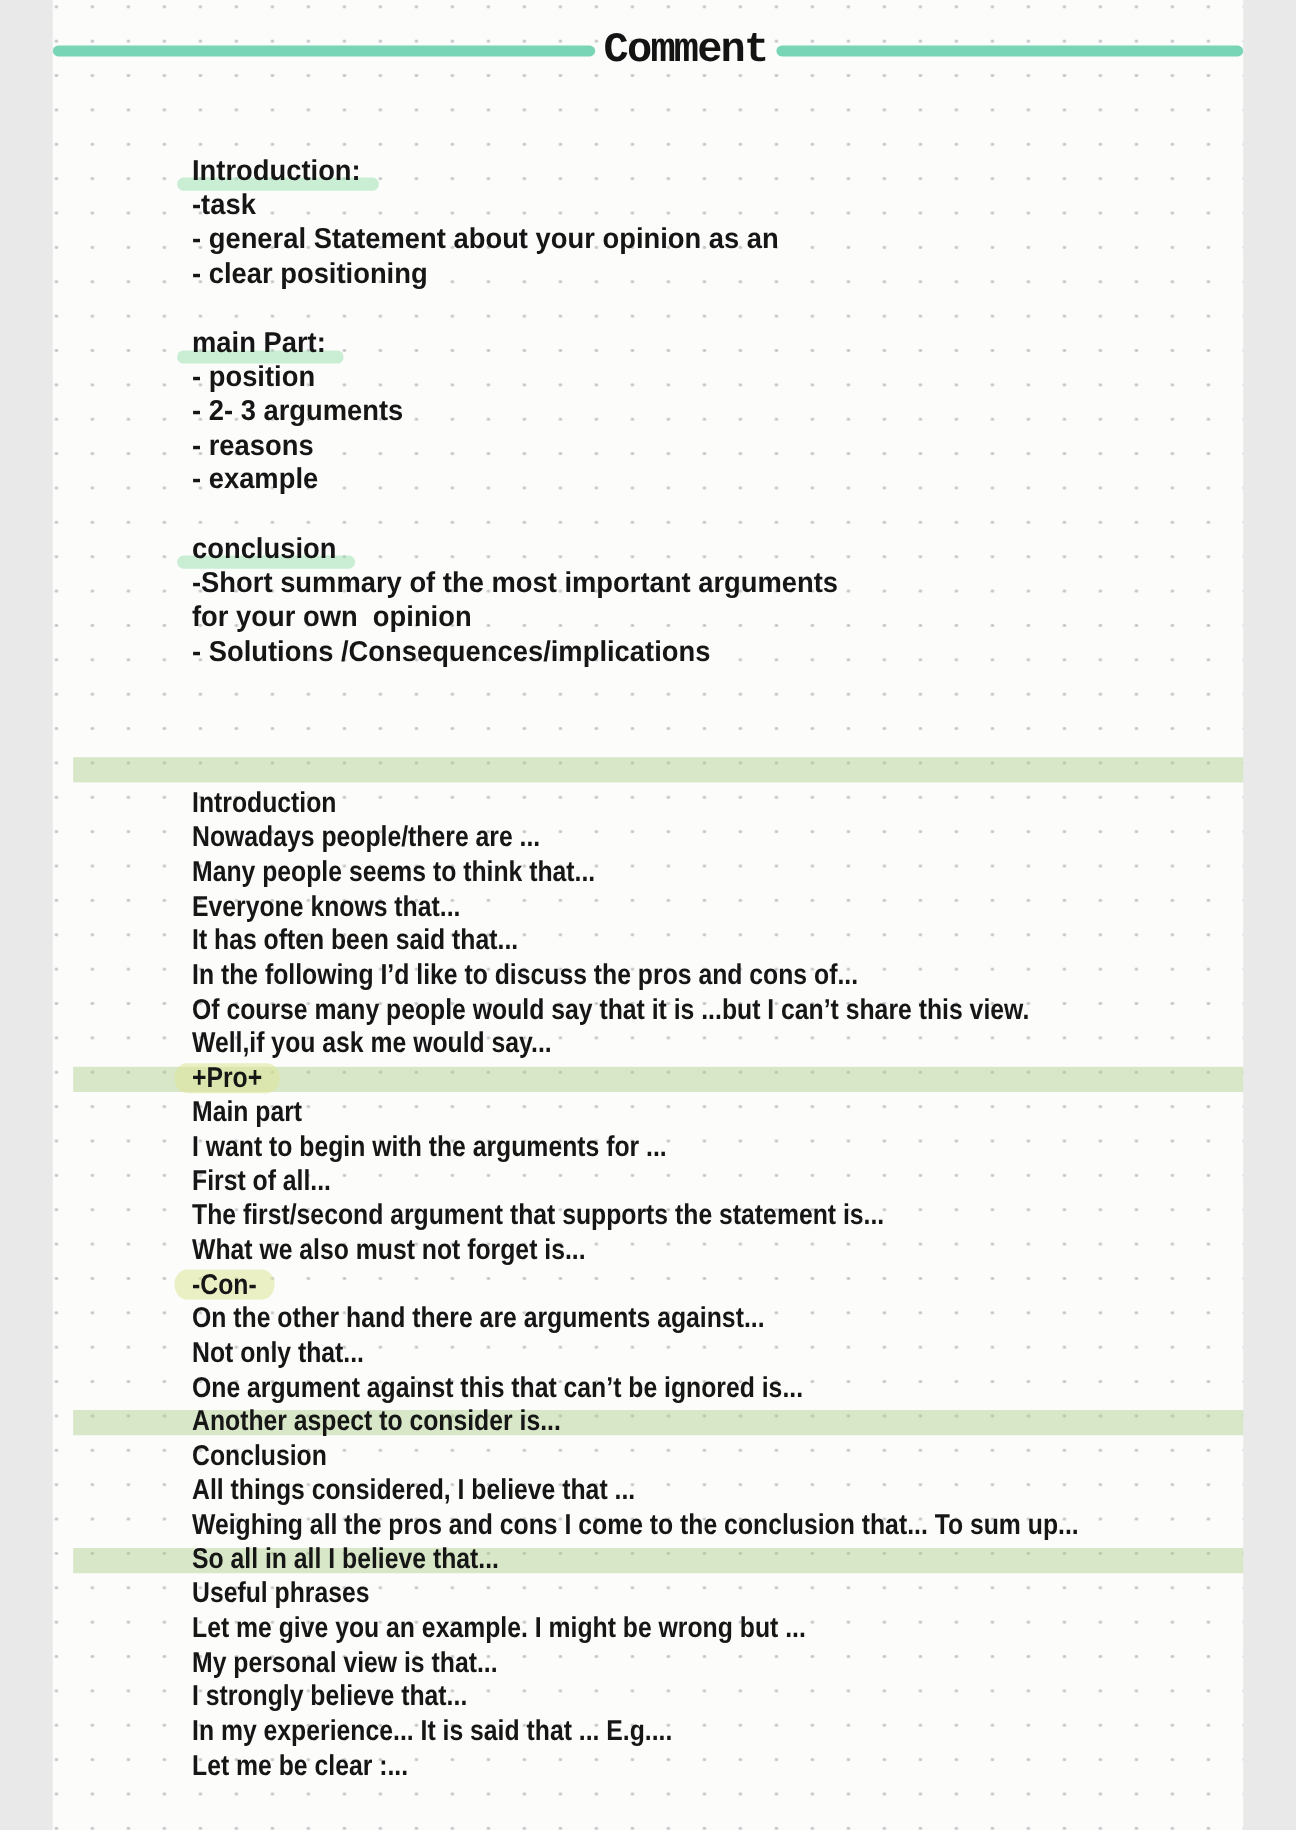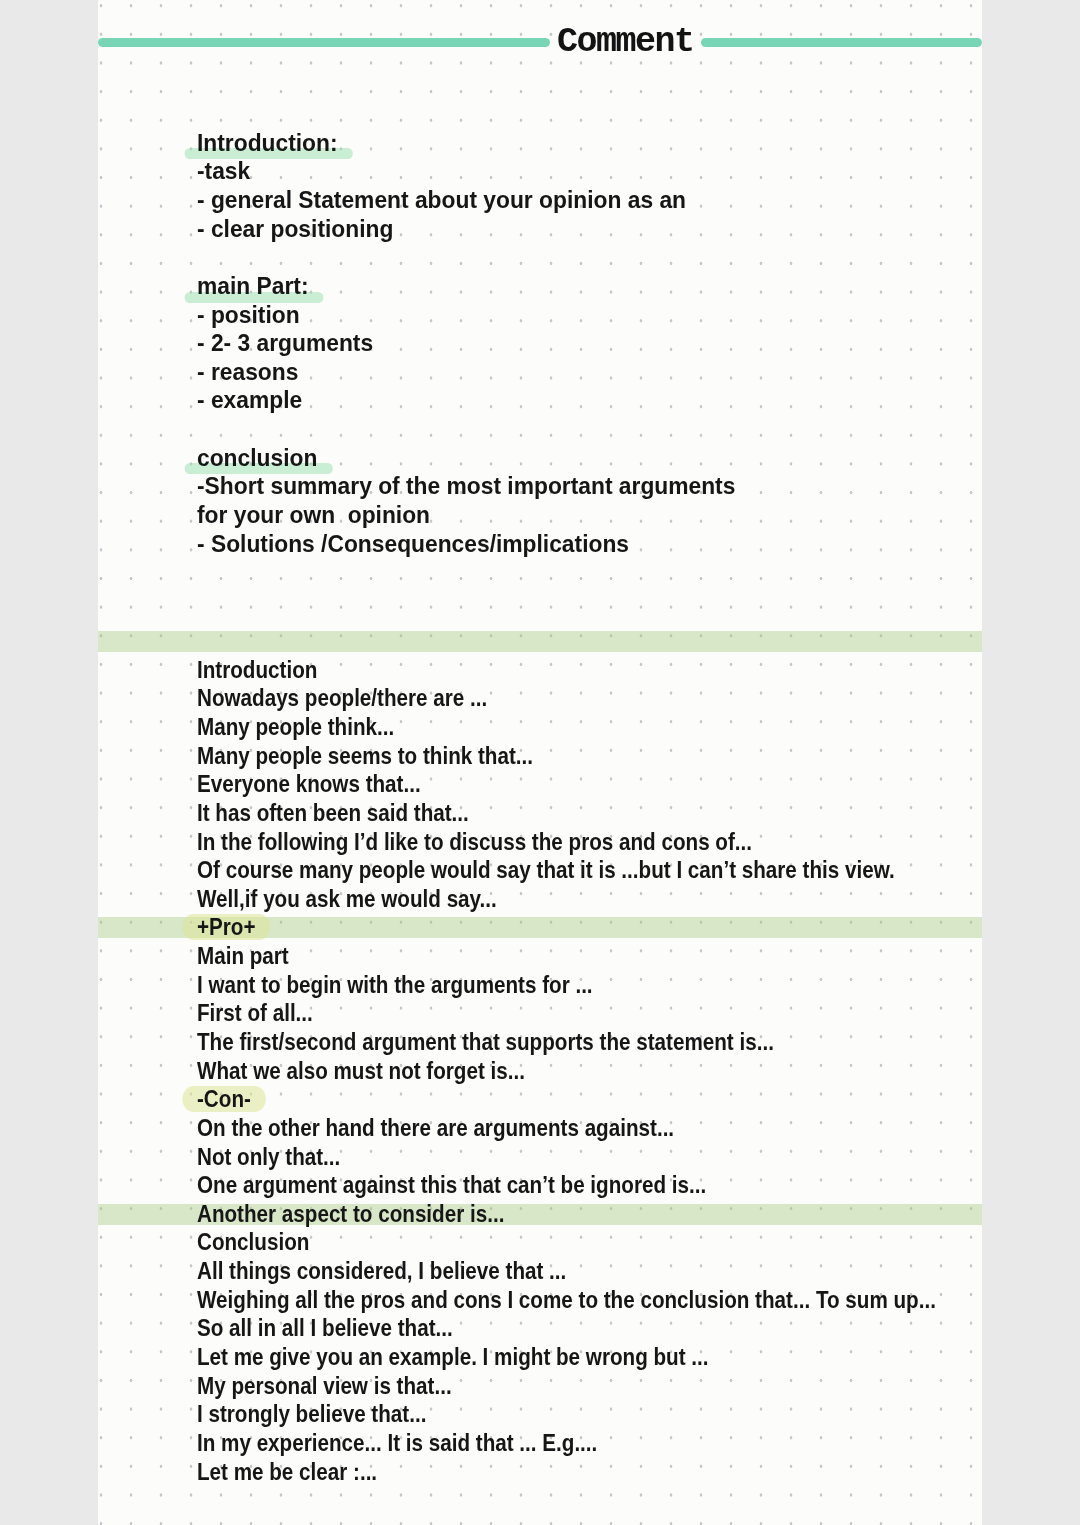--- a/index.html
+++ b/index.html
@@ -2,21 +2,21 @@
 <html><head>
 <meta charset="utf-8">
 <style>
   html, body { margin: 0; padding: 0; }
   body {
     font-family: "Liberation Sans", sans-serif;
     background: #e9e9e9;
   }
   .page {
     position: relative;
-    width: 884px;
+    width: 992px;
     height: 1525px;
     margin: 0 auto;
     overflow: hidden;
     background-color: #fcfcfb;
     background-image: radial-gradient(circle, #c7c7ca 1.1px, rgba(0,0,0,0) 1.7px);
     background-size: 30px 28.65px;
     background-position: 18px 20px;
     color: #161616;
   }
 
@@ -41,21 +41,21 @@
     font-weight: 700;
     font-size: 35px;
     letter-spacing: -1.5px;
     color: #131313;
     white-space: pre;
   }
 
   
   .block {
     position: absolute;
-    left: 46px;
+    left: 63px;
     right: 0;
   }
   .block-outline  { top: 100px; }
   .block-phrases  { top: 627px; }
 
   .row {
     position: relative;
     height: 28.65px;
     line-height: 28.65px;
     font-size: 24px;
@@ -168,23 +168,20 @@
 
   <div class="block block-phrases">
 
   <div class="row style-band">
         <span class="txt">Introduction</span>
       </div>
       <div class="row style-plain">
         <span class="txt">Nowadays people/there are ...</span>
       </div>
       <div class="row style-plain">
-        <span class="txt">Many people think...</span>
-      </div>
-      <div class="row style-plain">
         <span class="txt">Many people seems to think that...</span>
       </div>
       <div class="row style-plain">
         <span class="txt">Everyone knows that...</span>
       </div>
       <div class="row style-plain">
         <span class="txt">It has often been said that...</span>
       </div>
       <div class="row style-plain">
         <span class="txt">In the following I’d like to discuss the pros and cons of...</span>
@@ -233,20 +230,23 @@
       </div>
       <div class="row style-plain">
         <span class="txt">All things considered, I believe that ...</span>
       </div>
       <div class="row style-plain">
         <span class="txt">Weighing all the pros and cons I come to the conclusion that... To sum up...</span>
       </div>
       <div class="row style-plain">
         <span class="txt">So all in all I believe that...</span>
       </div>
+      <div class="row style-band">
+        <span class="txt">Useful phrases</span>
+      </div>
       <div class="row style-plain">
         <span class="txt">Let me give you an example. I might be wrong but ...</span>
       </div>
       <div class="row style-plain">
         <span class="txt">My personal view is that...</span>
       </div>
       <div class="row style-plain">
         <span class="txt">I strongly believe that...</span>
       </div>
       <div class="row style-plain">

